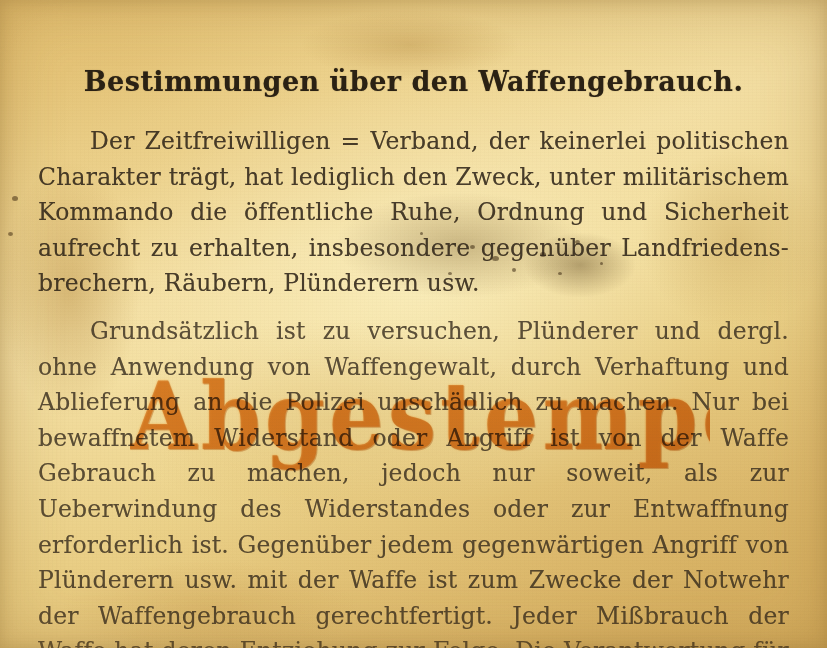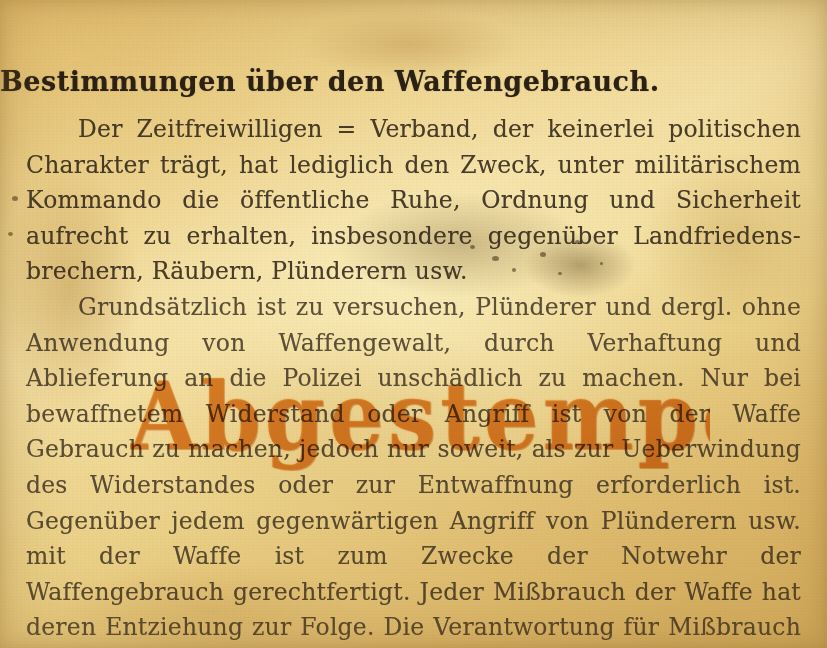--- a/index.html
+++ b/index.html
@@ -43,21 +43,21 @@
   .doc {
     position: absolute;
     left: 0; top: 0;
     width: 827px; height: 648px;
     padding: 0;
   }
   .title {
     position: absolute;
     left: 0; right: 0;
     top: 66px;
-    text-align: left;
+    text-align: center;
     font-family: "DejaVu Serif", "Liberation Serif", serif;
     font-weight: 700;
     font-size: 27px;
     letter-spacing: 0.5px;
     color: #2a2114;
     text-shadow: 0 0 1px rgba(60,45,20,0.5);
   }
   .body {
     position: absolute;
     left: 26px;
@@ -65,21 +65,21 @@
     top: 112px;
     font-size: 23.5px;
     line-height: 35.6px;
     color: #30261a;
     text-align: justify;
     text-align-last: left;
     letter-spacing: 0.2px;
     text-shadow: 0 0 0.6px rgba(70,52,22,0.45);
   }
   .body p {
-    margin: 0;
+    margin: 12px;
     text-indent: 52px;
   }
   .body p + p { margin-top: 0px; }
   .fade-a { opacity: 0.88; }
   .fade-b { opacity: 0.78; }
 
   
   .watermark {
     position: absolute;
     left: 130px;

